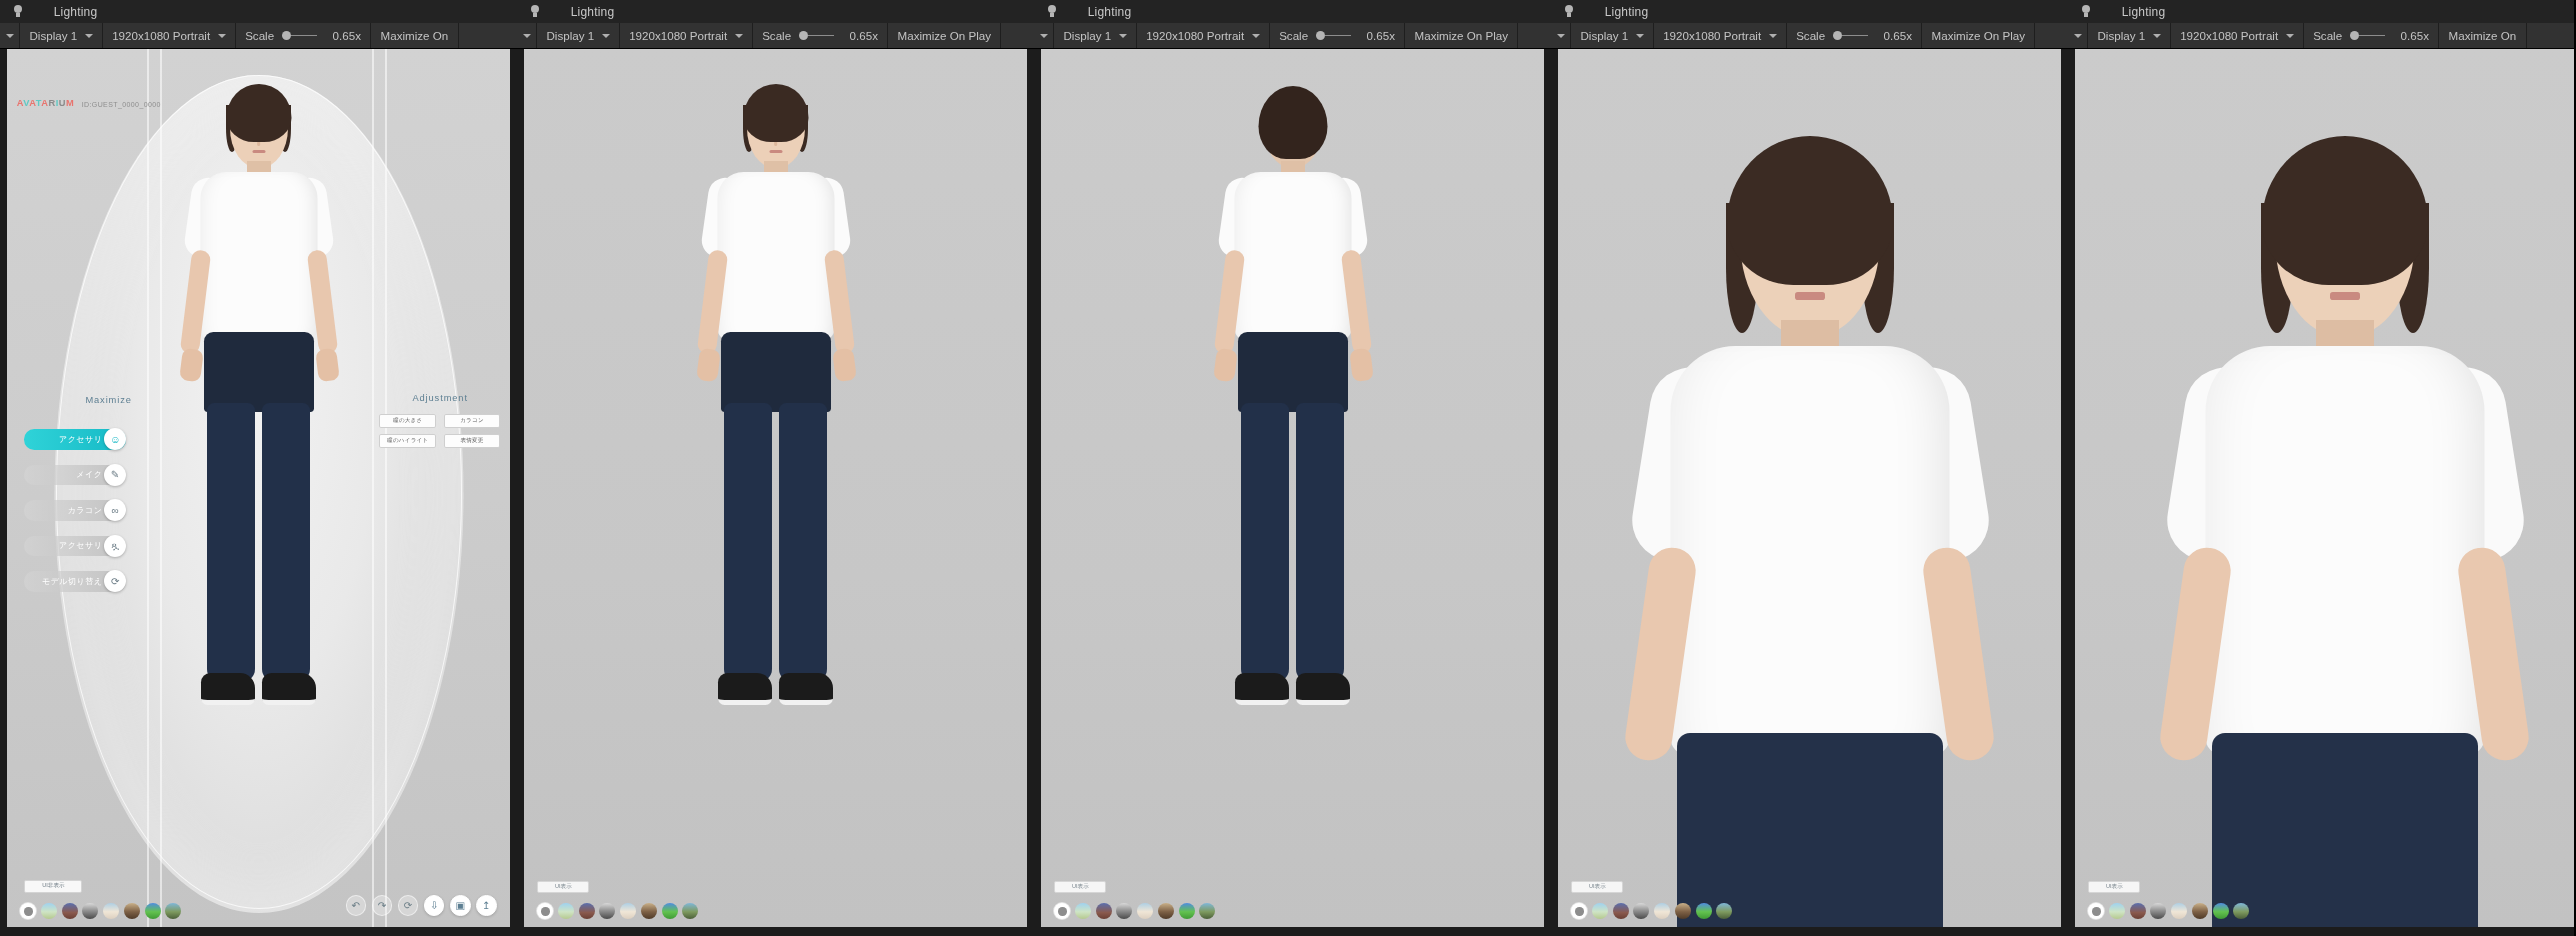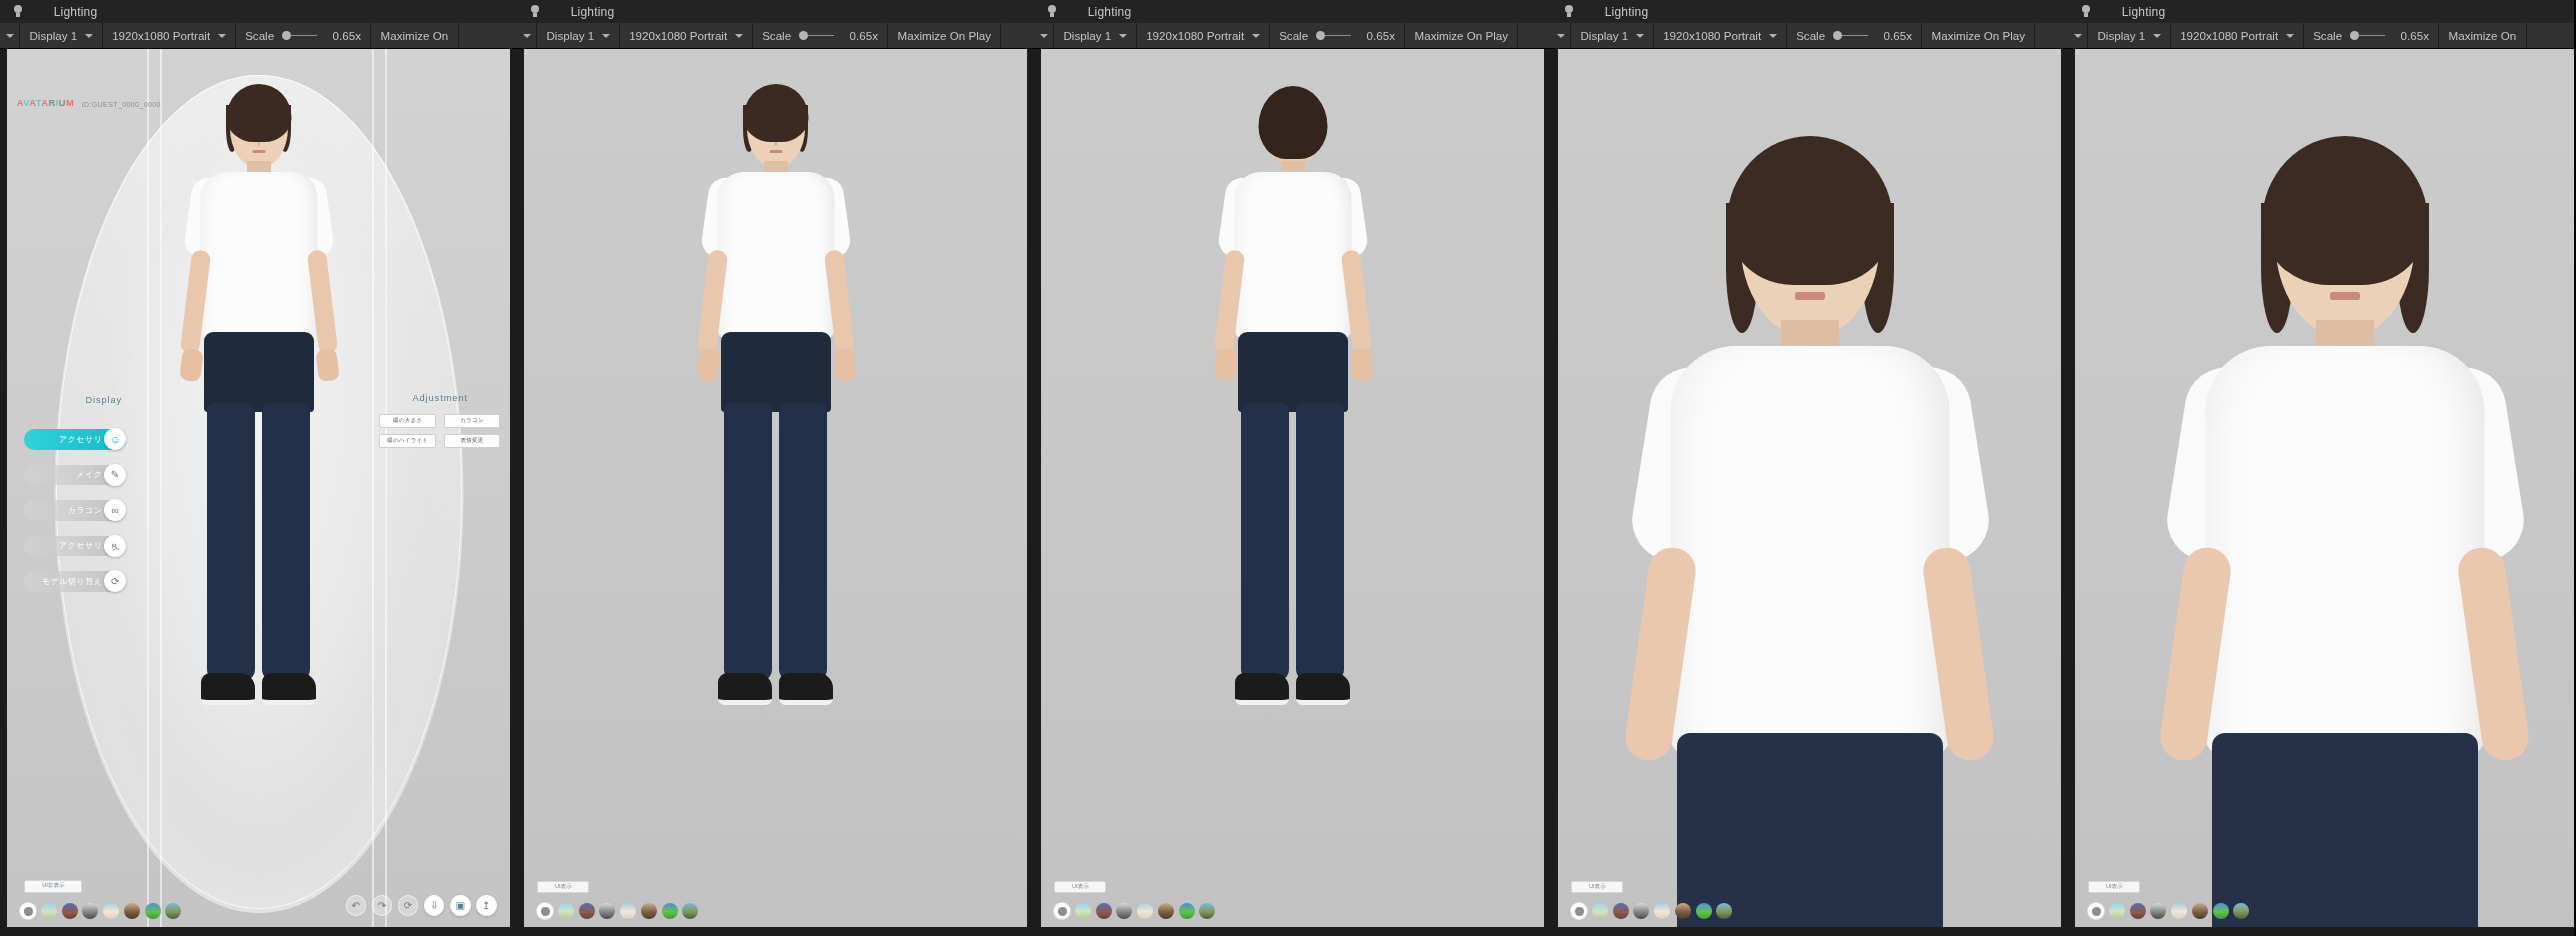--- a/index.html
+++ b/index.html
@@ -376,21 +376,21 @@
         <div class="shoe-l"></div>
         <div class="shoe-r"></div>
       </div>
 
       <div class="ui-layer">
         <div class="glass-col" style="left:140px"></div>
         <div class="glass-col" style="left:153px"></div>
         <div class="glass-col" style="left:365px"></div>
         <div class="glass-col" style="left:378px"></div>
 
-        <div class="sec-label cat-label">Display</div>
+        <div class="sec-label cat-label">Maximize</div>
         <div class="sec-label adj-label">Adjustment</div>
 
         <div class="menu-list">
           <div class="menu-item active">
             <span class="lbl">アクセサリ</span>
             <span class="knob">☺</span>
           </div>
           <div class="menu-item">
             <span class="lbl">メイク</span>
             <span class="knob">✎</span>

